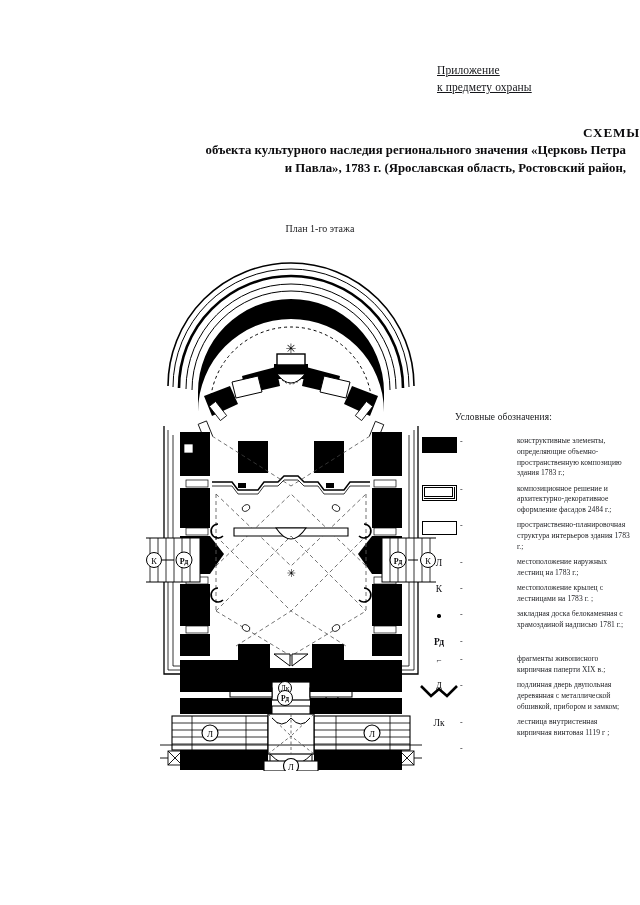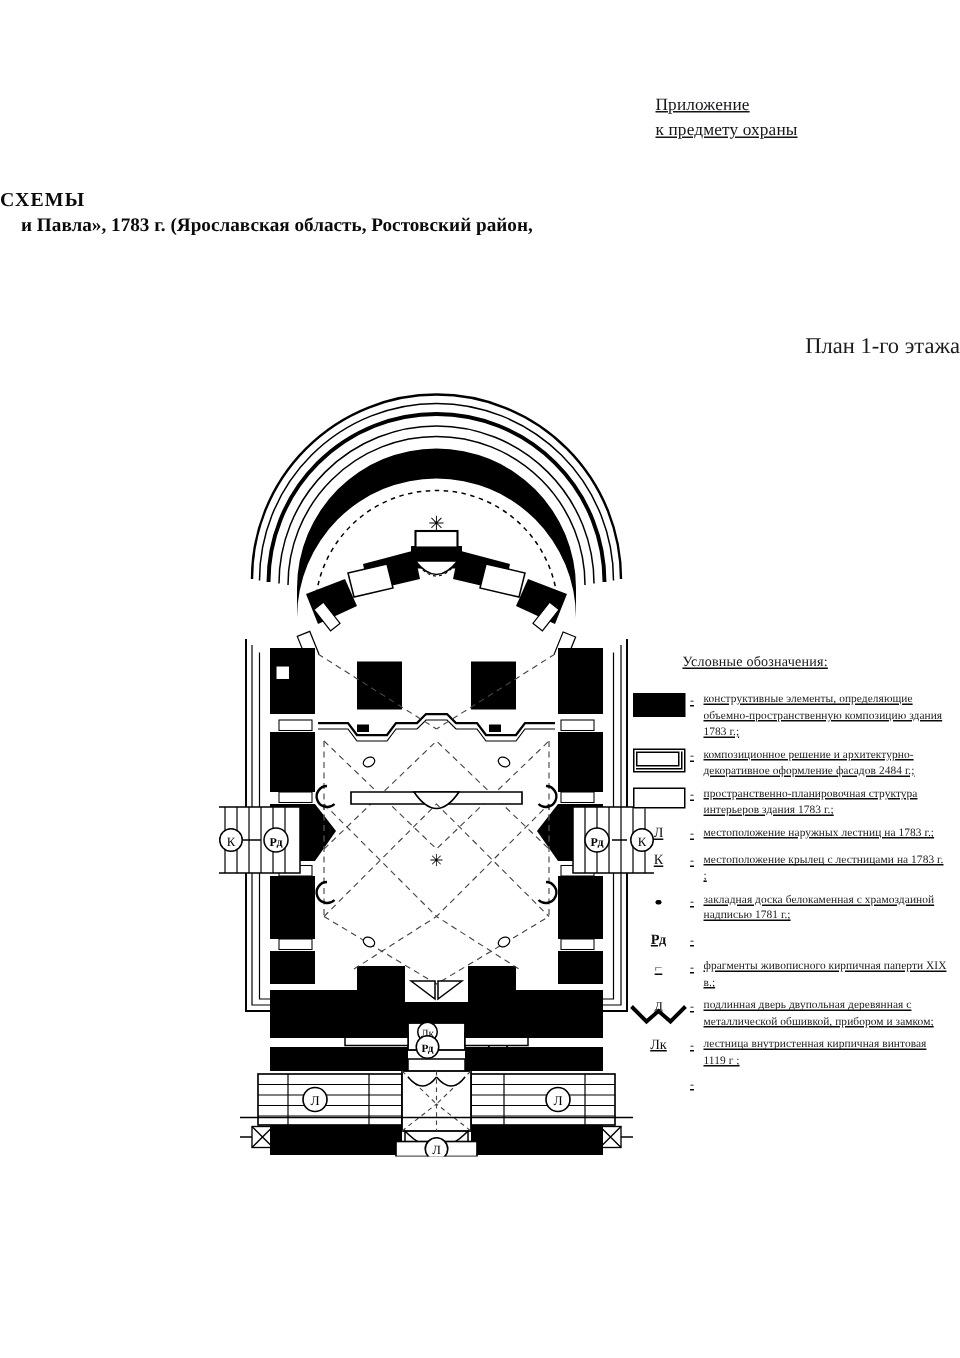--- a/index.html
+++ b/index.html
@@ -26,62 +26,61 @@
     letter-spacing: .1px;
     color: #15161a;
     text-decoration: underline;
   }
 
   #title-block {
     position: absolute;
     left: 0;
     top: 124px;
     width: 640px;
-    text-align: left;
+    text-align: right;
     font-weight: bold;
     font-size: 12.8px;
     line-height: 1.38;
     color: #0b0b0d;
   }
   #title-block .schemy {
     letter-spacing: .8px;
     font-size: 13.2px;
   }
   #title-block .subj {
     display: block;
     padding: 0 14px;
   }
 
   #plan-caption {
     position: absolute;
     left: 0;
     top: 223px;
     width: 640px;
-    text-align: right;
-    font-size: 15px;
+    text-align: center;
+    font-size: 10px;
     color: #1a1a1c;
   }
 
   
   #floor-plan {
     position: absolute;
     left: 146px;
     top: 236px;
     width: 290px;
     height: 535px;
   }
   #floor-plan svg { display: block; }
 
   
   #legend {
     position: absolute;
     left: 418px;
-    top: 437px;
+    top: 412px;
     width: 214px;
-    text-decoration: underline;
   }
   #legend-title {
     font-size: 9.4px;
     color: #17181b;
     margin: 0 0 14px 37px;
     letter-spacing: .15px;
   }
   .legend-row {
     display: flex;
     align-items: flex-start;
@@ -101,20 +100,21 @@
     font-size: 8px;
     line-height: 11px;
     color: #202024;
   }
   .legend-txt {
     font-size: 7.6px;
     line-height: 1.42;
     color: #1b1c20;
     letter-spacing: .05px;
     flex: 1 1 auto;
+    margin-left: 48px;
   }
 
   
   .sym-solid {
     width: 35px; height: 16px;
     background: #000;
   }
   .sym-thick {
     width: 35px; height: 16px;
     background: #fff;
@@ -158,20 +158,21 @@
 </head>
 <body>
 
 <div id="appendix-block">
   <div>Приложение</div>
   <div>к предмету охраны</div>
 </div>
 
 <div id="title-block">
   <div class="schemy">СХЕМЫ</div>
+  <span class="subj">объекта культурного наследия регионального значения «Церковь Петра</span>
   <span class="subj">и Павла», 1783 г. (Ярославская область, Ростовский район,</span>
 </div>
 
 <div id="plan-caption">План 1-го этажа</div>
 
 <div id="floor-plan">
 <svg viewBox="0 0 290 535" width="290" height="535" xmlns="http://www.w3.org/2000/svg">
   <defs>
     <g id="colmark">
       <circle r="5.2" fill="#fff" stroke="#000" stroke-width="1.1"></circle>

